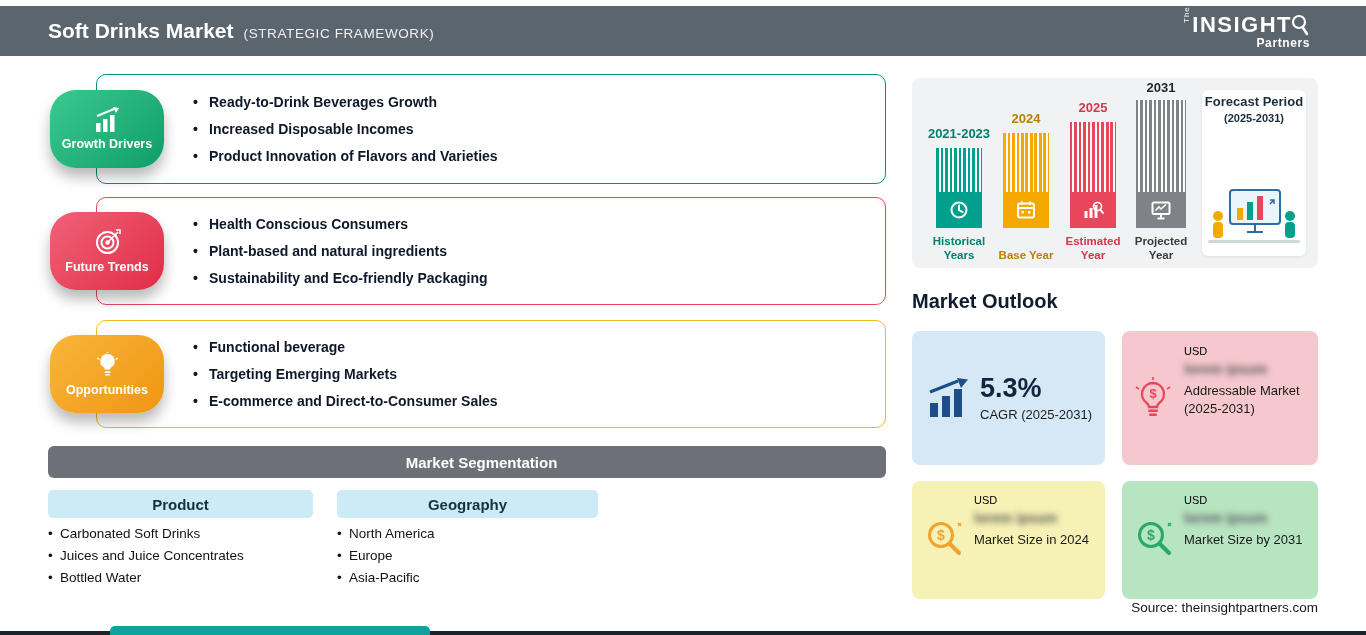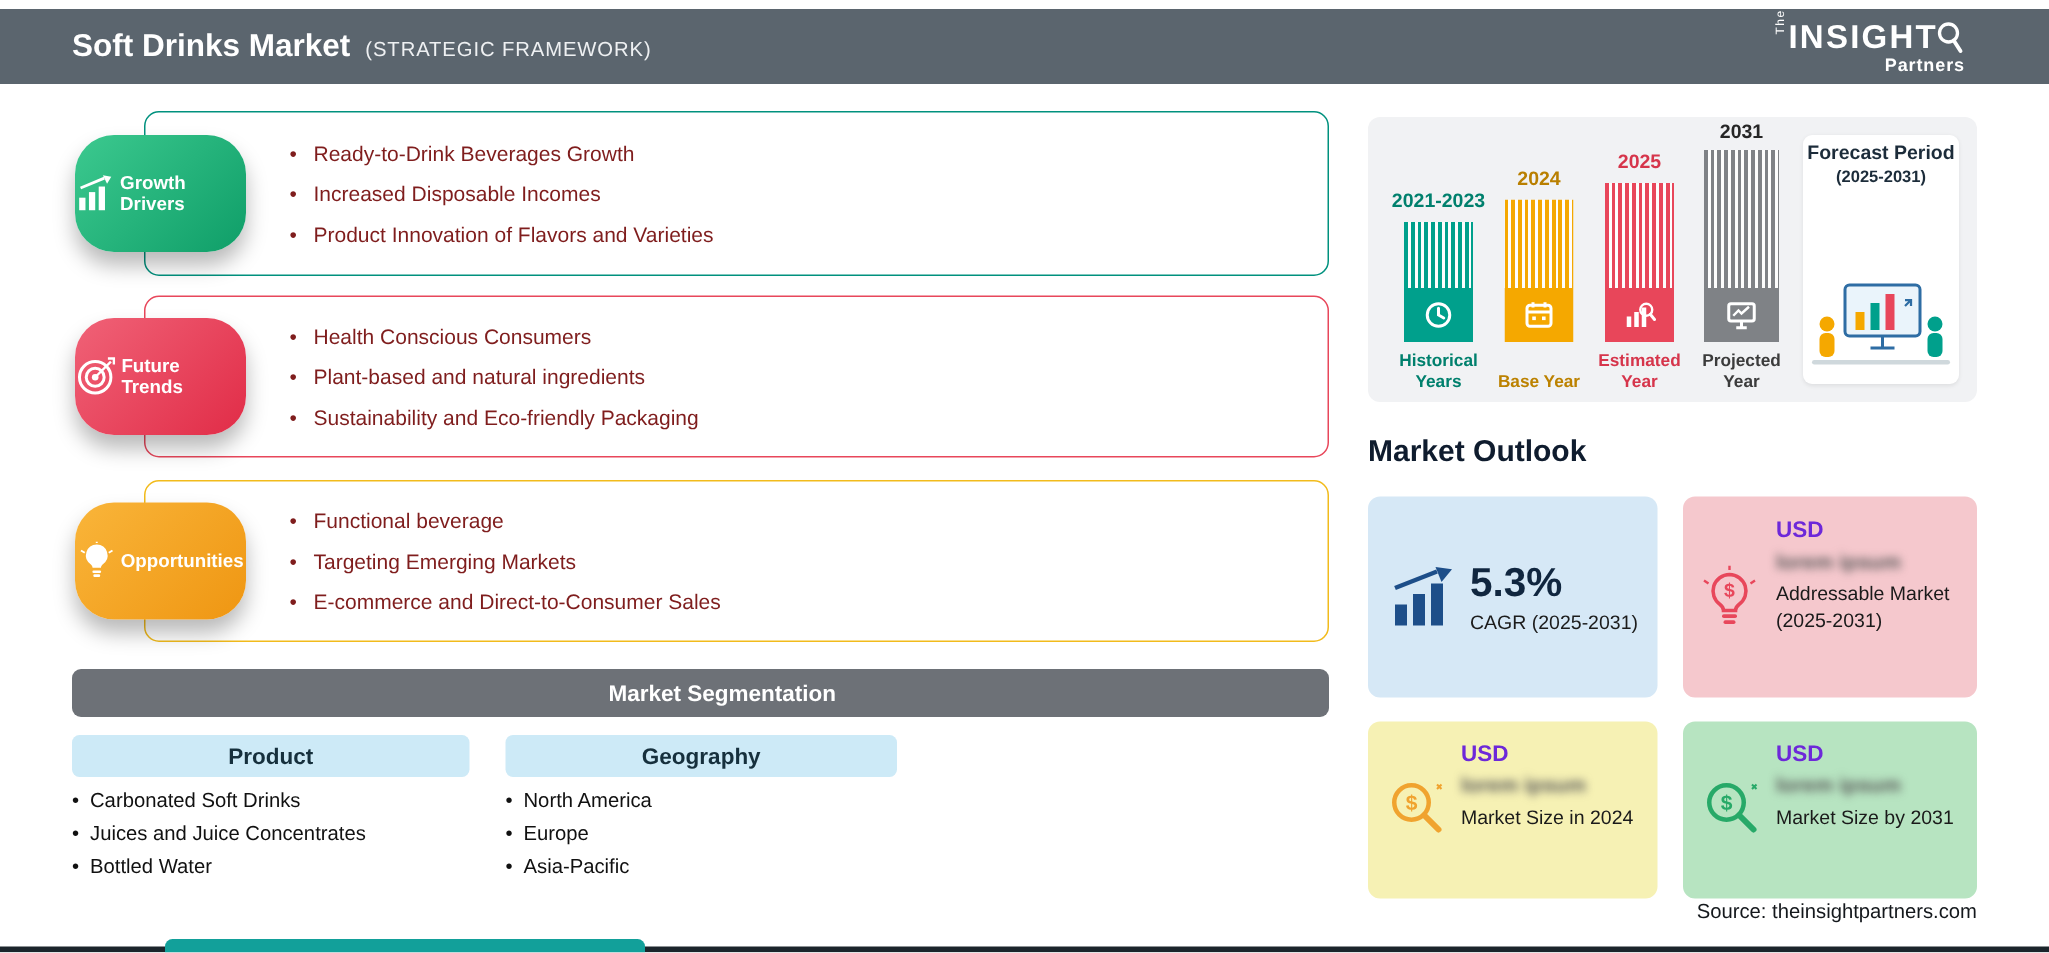--- a/index.html
+++ b/index.html
@@ -27,26 +27,26 @@
 
   
   .fw-box {
     position:absolute; left:96px; width:790px; background:#fff;
     border-radius:10px; display:flex; flex-direction:column;
     justify-content:center; padding-left:96px; gap:7px;
   }
   .fw-box.growth { top:74px;  height:110px; border:1.6px solid #00917e; }
   .fw-box.trends { top:197px; height:108px; border:1.6px solid #e8475b; }
   .fw-box.opps   { top:320px; height:108px; border:1.6px solid #f2bb1c; }
-  .fw-item { font-size:14px; color:#7f1d1d; line-height:1.45; }
+  .fw-item { font-size:14px; color:#0f172a; line-height:1.45;font-weight:bold; }
   .fw-item::before { content:"•"; display:inline-block; width:16px; }
 
   .pill {
     position:absolute; left:50px; width:114px; height:78px; border-radius:26px;
-    display:flex; flex-direction:row; align-items:center; justify-content:center;
+    display:flex; flex-direction:column; align-items:center; justify-content:center;
     gap:4px; color:#fff; box-shadow:0 9px 14px rgba(0,0,0,.28);
   }
   .pill.growth { top:90px;  background:linear-gradient(135deg,#3cc98f,#0f9e68); }
   .pill.trends { top:212px; background:linear-gradient(135deg,#f06277,#e12c47); }
   .pill.opps   { top:335px; background:linear-gradient(135deg,#f9b53a,#ef9612); }
   .pill-label { font-size:12.5px; font-weight:bold; }
 
   
   .seg-bar {
     position:absolute; left:48px; top:446px; width:838px; height:32px;
@@ -105,21 +105,21 @@
     display:flex; align-items:center; padding:0 12px 0 14px; gap:10px;
   }
   .cagr-value { font-size:27px; font-weight:bold; color:#10263f; line-height:1.1; }
   .cagr-label { font-size:13px; color:#1c1c1c; margin-top:3px; }
   .card.addressable { left:1122px; top:331px; width:196px; height:134px; background:#f5c8cd; padding:14px 10px 10px 62px; }
   .card.size2024    { left:912px;  top:481px; width:193px; height:118px; background:#f6f1b4; padding:13px 8px 8px 62px; }
   .card.size2031    { left:1122px; top:481px; width:196px; height:118px; background:#b7e4c1; padding:13px 8px 8px 62px; }
   .card-icon-abs { position:absolute; left:10px; }
   .card.addressable .card-icon-abs { top:46px; }
   .card.size2024 .card-icon-abs, .card.size2031 .card-icon-abs { top:36px; }
-  .card-currency { font-size:15px; font-weight:bold; color:#6d28d9; }
+  .card-currency { font-size:11px; font-weight:normal; color:#000000; }
   .card-blur { font-size:14px; font-weight:bold; color:#5a5a5a; filter:blur(3px); margin:4px 0 5px; }
   .card-label { font-size:13px; color:#1a1a1a; line-height:1.35; }
 
   .source { position:absolute; left:912px; top:600px; width:406px; text-align:right; font-size:13.5px; color:#14181c; }
 
   
   .footer-dark { position:absolute; left:0; bottom:0; width:100%; height:4px; background:#1b242b; }
   .footer-teal { position:absolute; left:110px; bottom:0; width:320px; height:9px; background:#12a09a; border-radius:5px 5px 0 0; }
 </style>
 </head>

